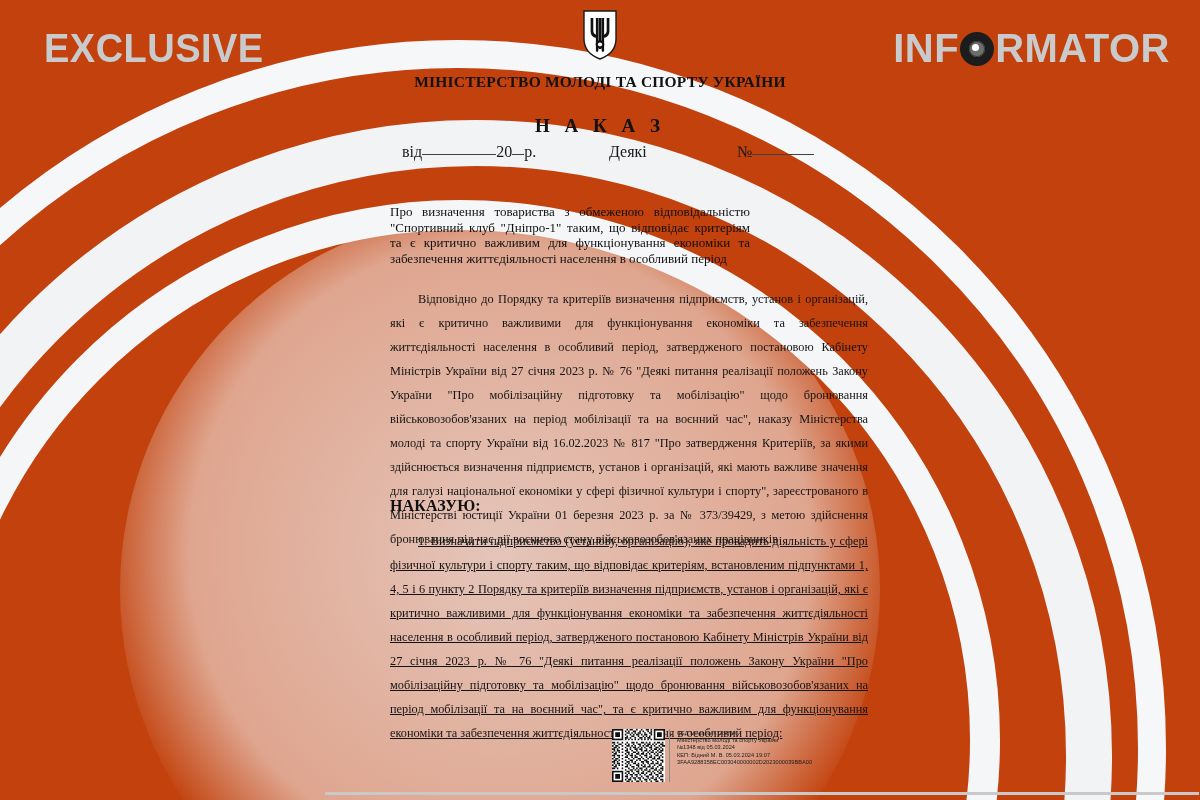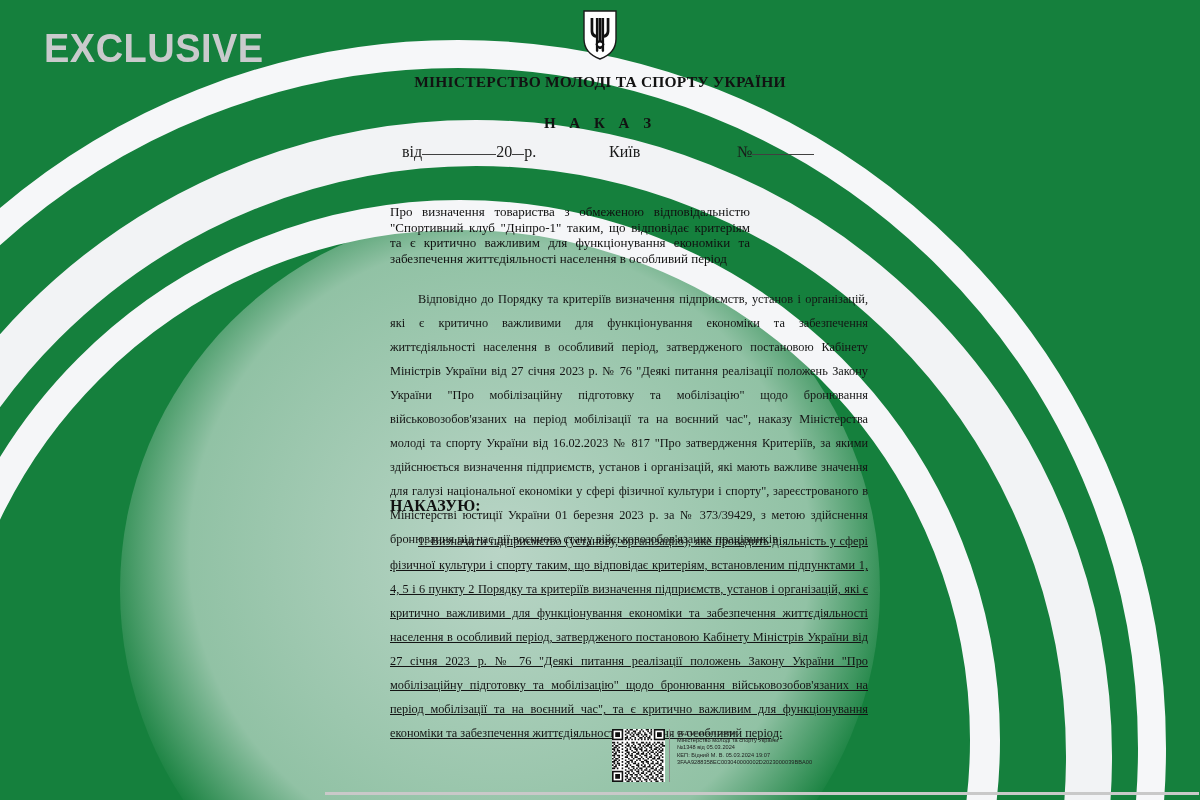--- a/index.html
+++ b/index.html
@@ -14,21 +14,21 @@
     font-family: "Liberation Serif", "DejaVu Serif", serif;
     color: #161616;
     overflow: hidden;
     position: relative;
   }
 
   
   #page {
     position: absolute;
     inset: 0;
-    background: #15803d;
+    background: #c2410c;
     overflow: hidden;
   }
 
   .wm-ring {
     position: absolute;
     border-radius: 50%;
     pointer-events: none;
   }
   .wm-ring.r1 {
     width: 1180px;
@@ -152,21 +152,21 @@
     letter-spacing: 0.2px;
     color: #121212;
   }
 
   #order-word {
     position: absolute;
     left: 0;
     right: 0;
     top: 115px;
     text-align: center;
-    font-size: 15px;
+    font-size: 19px;
     font-weight: 700;
     letter-spacing: 5px;
     color: #121212;
   }
 
   
   #meta-line {
     position: absolute;
     left: 390px;
     width: 478px;
@@ -290,20 +290,25 @@
 
 <div id="page">
 
   <div class="wm-blob"></div>
   <div class="wm-ring r3"></div>
   <div class="wm-ring r1"></div>
   <div class="wm-ring r2"></div>
 
   <div class="brand" id="brand-exclusive">EXCLUSIVE</div>
 
+  <div class="brand" id="brand-informator">
+    <span class="seg">INF</span>
+    <span class="eye-icon"></span>
+    <span class="seg">RMATOR</span>
+  </div>
 
   <div id="doc">
 
     <div class="emblem-wrap">
       <svg viewBox="0 0 38 52" width="38" height="52" aria-hidden="true">
         <path d="M3 2 H35 V30 C35 41 27 47 19 50 C11 47 3 41 3 30 Z" fill="#ffffff" stroke="#1a1a1a" stroke-width="1.4"></path>
         <g fill="#111111">
           <rect x="17.6" y="9" width="2.9" height="31"></rect>
           <path d="M9.6 9 h2.7 v12.5 c0 2.2 1 3.6 2.6 4.2 V9 h2.4 v33 l-1.2 1.2 -1.2 -1.2 V28.8 c-3.7 -0.7 -5.3 -3.3 -5.3 -7.1 Z"></path>
           <path d="M28.4 9 h-2.7 v12.5 c0 2.2 -1 3.6 -2.6 4.2 V9 h-2.4 v33 l1.2 1.2 1.2 -1.2 V28.8 c3.7 -0.7 5.3 -3.3 5.3 -7.1 Z"></path>
@@ -312,21 +317,21 @@
         <path d="M19 33.6 c-1.2 0 -2.1 0.8 -2.1 1.8 s0.9 1.8 2.1 1.8 s2.1 -0.8 2.1 -1.8 s-0.9 -1.8 -2.1 -1.8 z" fill="#ffffff"></path>
       </svg>
     </div>
 
     <div id="ministry-title">МІНІСТЕРСТВО МОЛОДІ ТА СПОРТУ УКРАЇНИ</div>
 
     <div id="order-word">Н А К А З</div>
 
     <div id="meta-line">
       <span class="meta-from"><span>від</span><span class="rule w-long"></span><span>20</span><span class="rule w-short"></span><span>р.</span></span>
-      <span class="meta-city">Київ</span>
+      <span class="meta-city">Деякі</span>
       <span class="meta-no"><span>№</span><span class="rule w-num"></span></span>
     </div>
 
     <div id="subject">Про визначення товариства з обмеженою відповідальністю "Спортивний клуб "Дніпро-1" таким, що відповідає критеріям та є критично важливим для функціонування економіки та забезпечення життєдіяльності населення в особливий період</div>
 
     <div class="body-p" id="para-preamble">Відповідно до Порядку та критеріїв визначення підприємств, установ і організацій, які є критично важливими для функціонування економіки та забезпечення життєдіяльності населення в особливий період, затвердженого постановою Кабінету Міністрів України від 27 січня 2023 р. № 76 "Деякі питання реалізації положень Закону України "Про мобілізаційну підготовку та мобілізацію" щодо бронювання військовозобов'язаних на період мобілізації та на воєнний час", наказу Міністерства молоді та спорту України від 16.02.2023 № 817 "Про затвердження Критеріїв, за якими здійснюється визначення підприємств, установ і організацій, які мають важливе значення для галузі національної економіки у сфері фізичної культури і спорту", зареєстрованого в Міністерстві юстиції України 01 березня 2023 р. за № 373/39429, з метою здійснення бронювання під час дії воєнного стану військовозобов'язаних працівників</div>
 
     <div id="order-verb">НАКАЗУЮ:</div>
 
     <div class="body-p" id="para-item1">1. Визначити підприємство (установу, організацію), яке провадить діяльність у сфері фізичної культури і спорту таким, що відповідає критеріям, встановленим підпунктами 1, 4, 5 і 6 пункту 2 Порядку та критеріїв визначення підприємств, установ і організацій, які є критично важливими для функціонування економіки та забезпечення життєдіяльності населення в особливий період, затвердженого постановою Кабінету Міністрів України від 27 січня 2023 р. № 76 "Деякі питання реалізації положень Закону України "Про мобілізаційну підготовку та мобілізацію" щодо бронювання військовозобов'язаних на період мобілізації та на воєнний час", та є критично важливим для функціонування економіки та забезпечення життєдіяльності населення в особливий період:</div>

